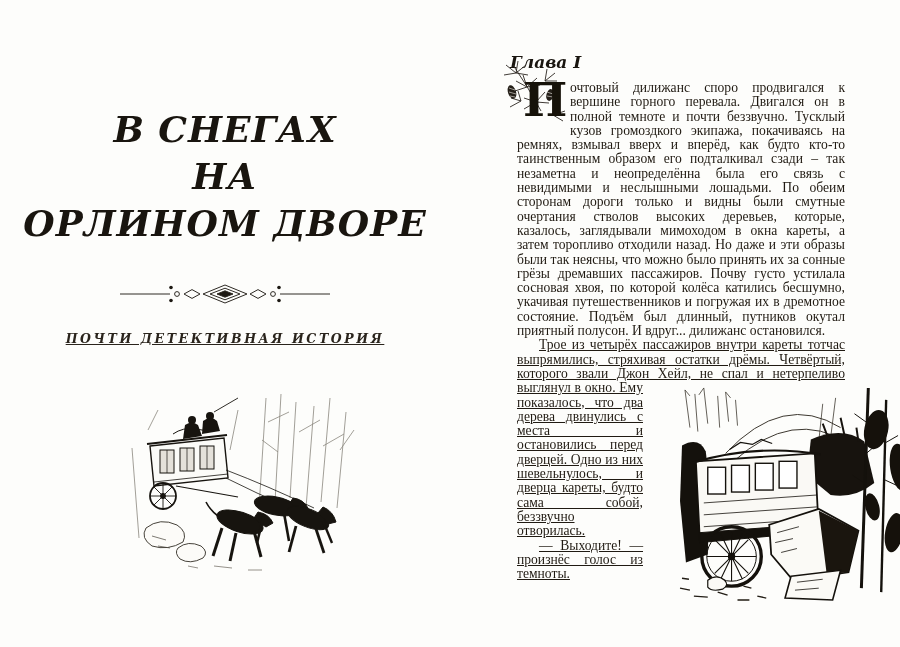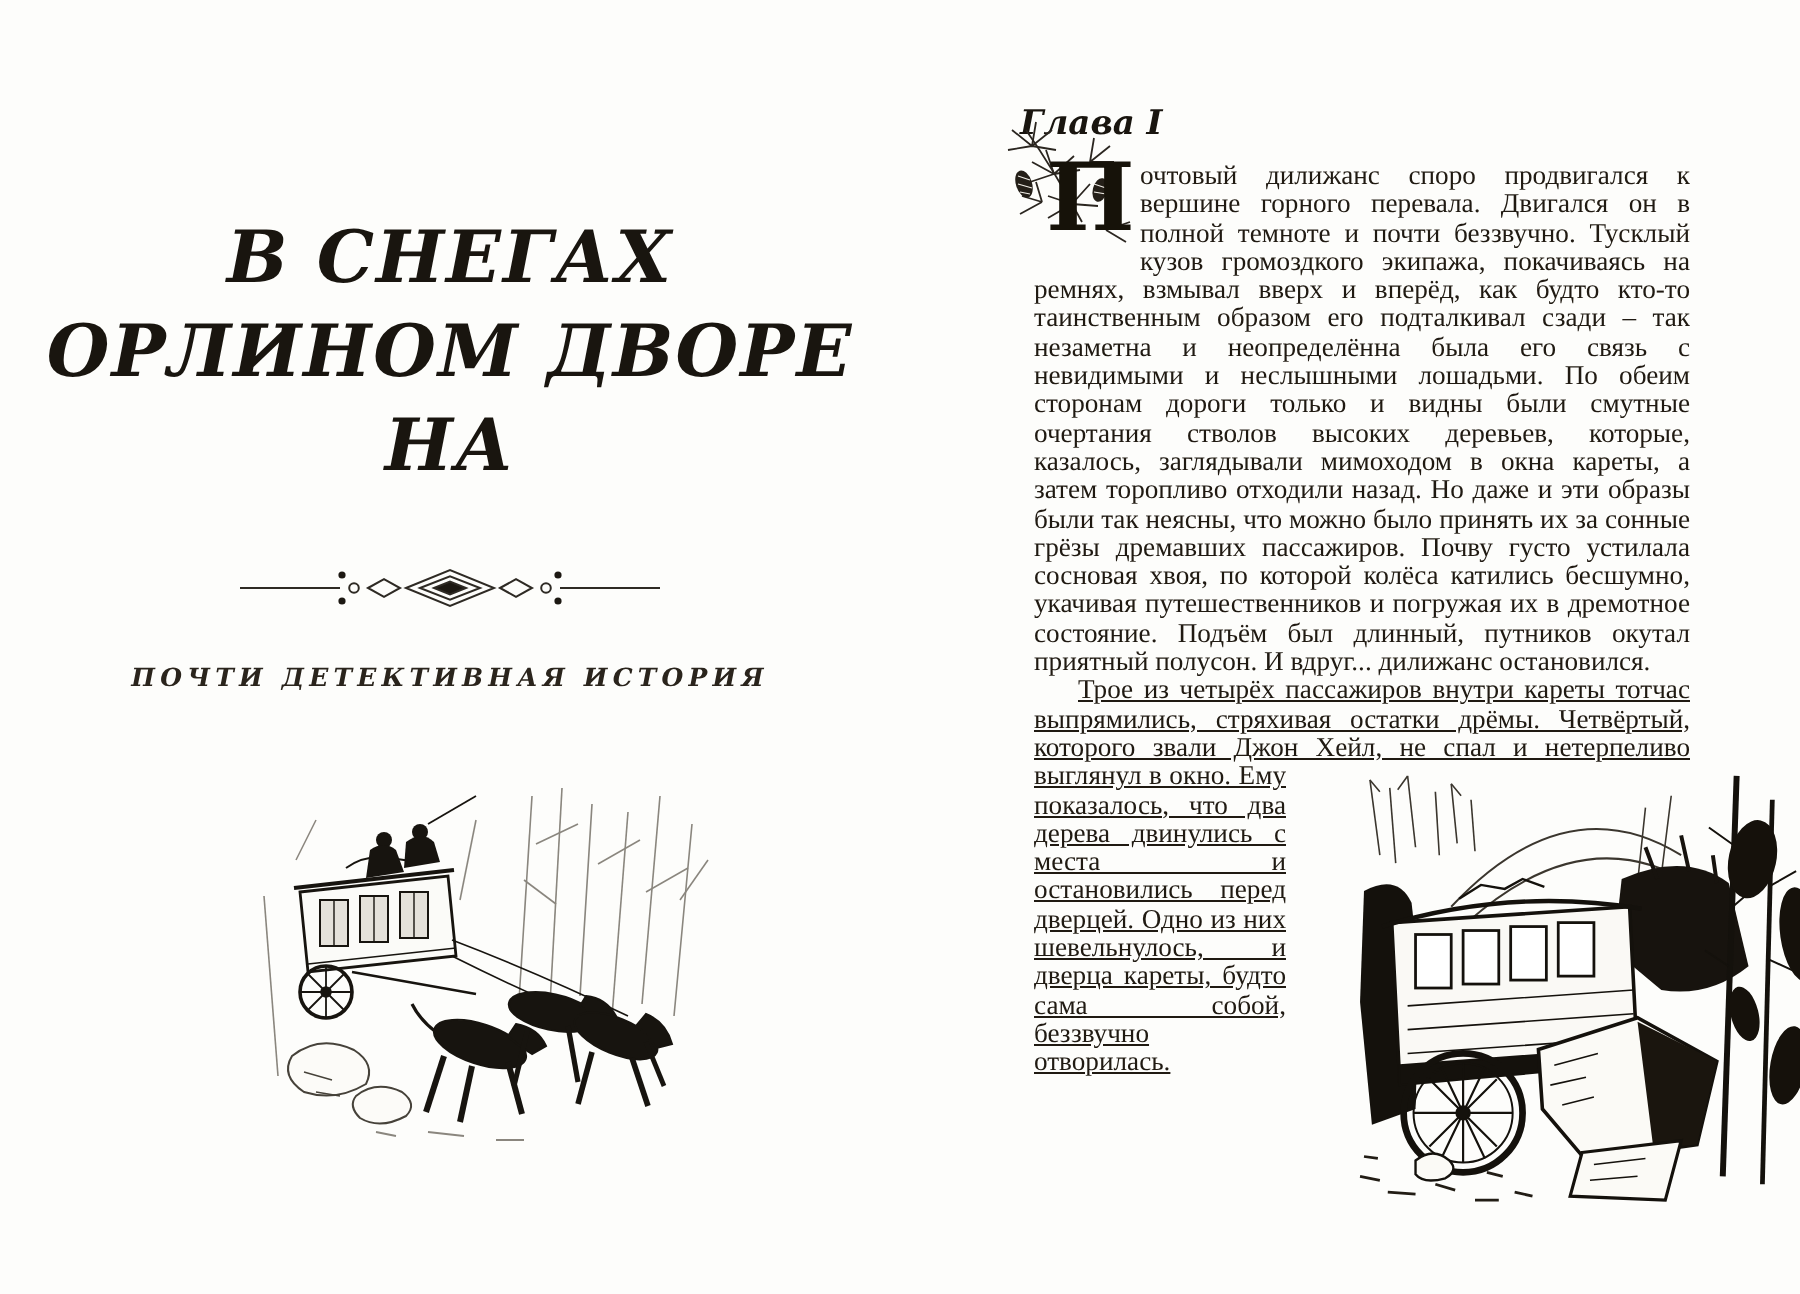--- a/index.html
+++ b/index.html
@@ -16,21 +16,21 @@
   .title{
     margin:86px 10px 0;text-align:center;
     font-family:"DejaVu Serif",serif;font-style:italic;font-weight:600;
     font-size:36px;line-height:47px;letter-spacing:1px;color:#19150f;
   }
   .title-line{display:block;}
   .ornament{margin-top:34px;text-align:center;height:26px;}
   .subtitle{
     margin-top:24px;text-align:center;
     font-family:"DejaVu Serif",serif;font-style:italic;font-weight:700;
-    font-size:12.5px;letter-spacing:2.6px;color:#2a241c;
+    font-size:12.5px;letter-spacing:2.6px;color:#2a241c;text-decoration:underline;
   }
   .illus-left{margin:44px 0 0 118px;width:250px;height:187px;}
 
   
   .chapter{
     margin:52px 0 0;padding-left:60px;
     font-family:"DejaVu Serif",serif;font-style:italic;font-weight:700;
     font-size:17px;color:#19150f;
   }
   .body-text{
@@ -58,22 +58,22 @@
   }
 </style>
 </head>
 <body>
 
 <div class="spread">
 
   <section class="page page-left">
     <h1 class="title">
       <span class="title-line">В СНЕГАХ</span>
+      <span class="title-line">НА</span>
       <span class="title-line">ОРЛИНОМ ДВОРЕ</span>
-      <span class="title-line">НА</span>
     </h1>
 
     <div class="ornament">
       <svg width="210" height="26" viewBox="0 0 210 26" xmlns="http://www.w3.org/2000/svg">
         <g stroke="#2e2a24" fill="none" stroke-width="1">
           <line x1="0" y1="13" x2="50" y2="13"></line>
           <line x1="160" y1="13" x2="210" y2="13"></line>
           <polygon points="83,13 105,4 127,13 105,22"></polygon>
           <polygon points="90,13 105,7.2 120,13 105,18.8"></polygon>
           <polygon points="97,13 105,9.8 113,13 105,16.2" fill="#1c1812"></polygon>
@@ -268,16 +268,17 @@
             </g>
 
             <g stroke="#221d15" stroke-width="1.4">
               <path d="M6,206 l10,2 M20,214 l14,1 M44,210 l10,3 M64,218 l12,0 M84,214 l9,2 M8,196 l7,1 M70,204 l8,2"></path>
             </g>
           </svg>
         </span>
         <span>выглянул в окно. Ему показалось, что два дерева двинулись с места и остановились перед дверцей. Одно из них шевельнулось, и дверца кареты, будто сама собой, беззвучно отворилась.</span>
       </p>
 
+      <p class="indent">— Выходите! — произнёс голос из темноты.</p>
     </div>
   </section>
 
 </div>
 
 </body></html>

